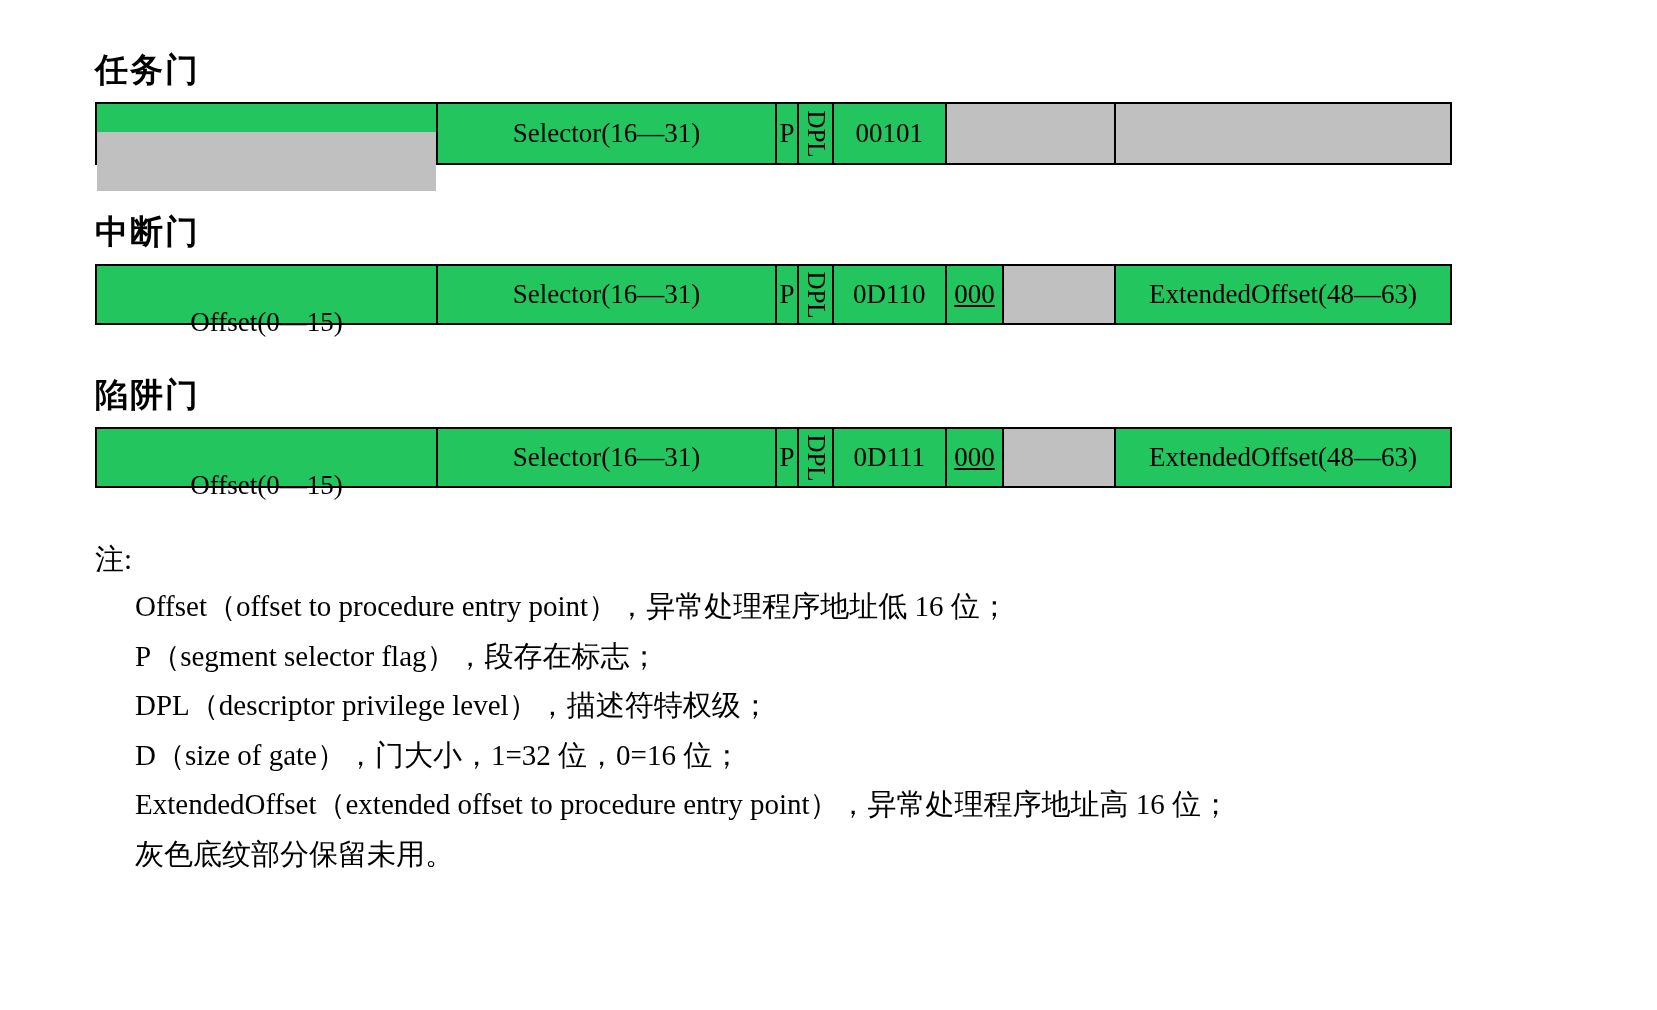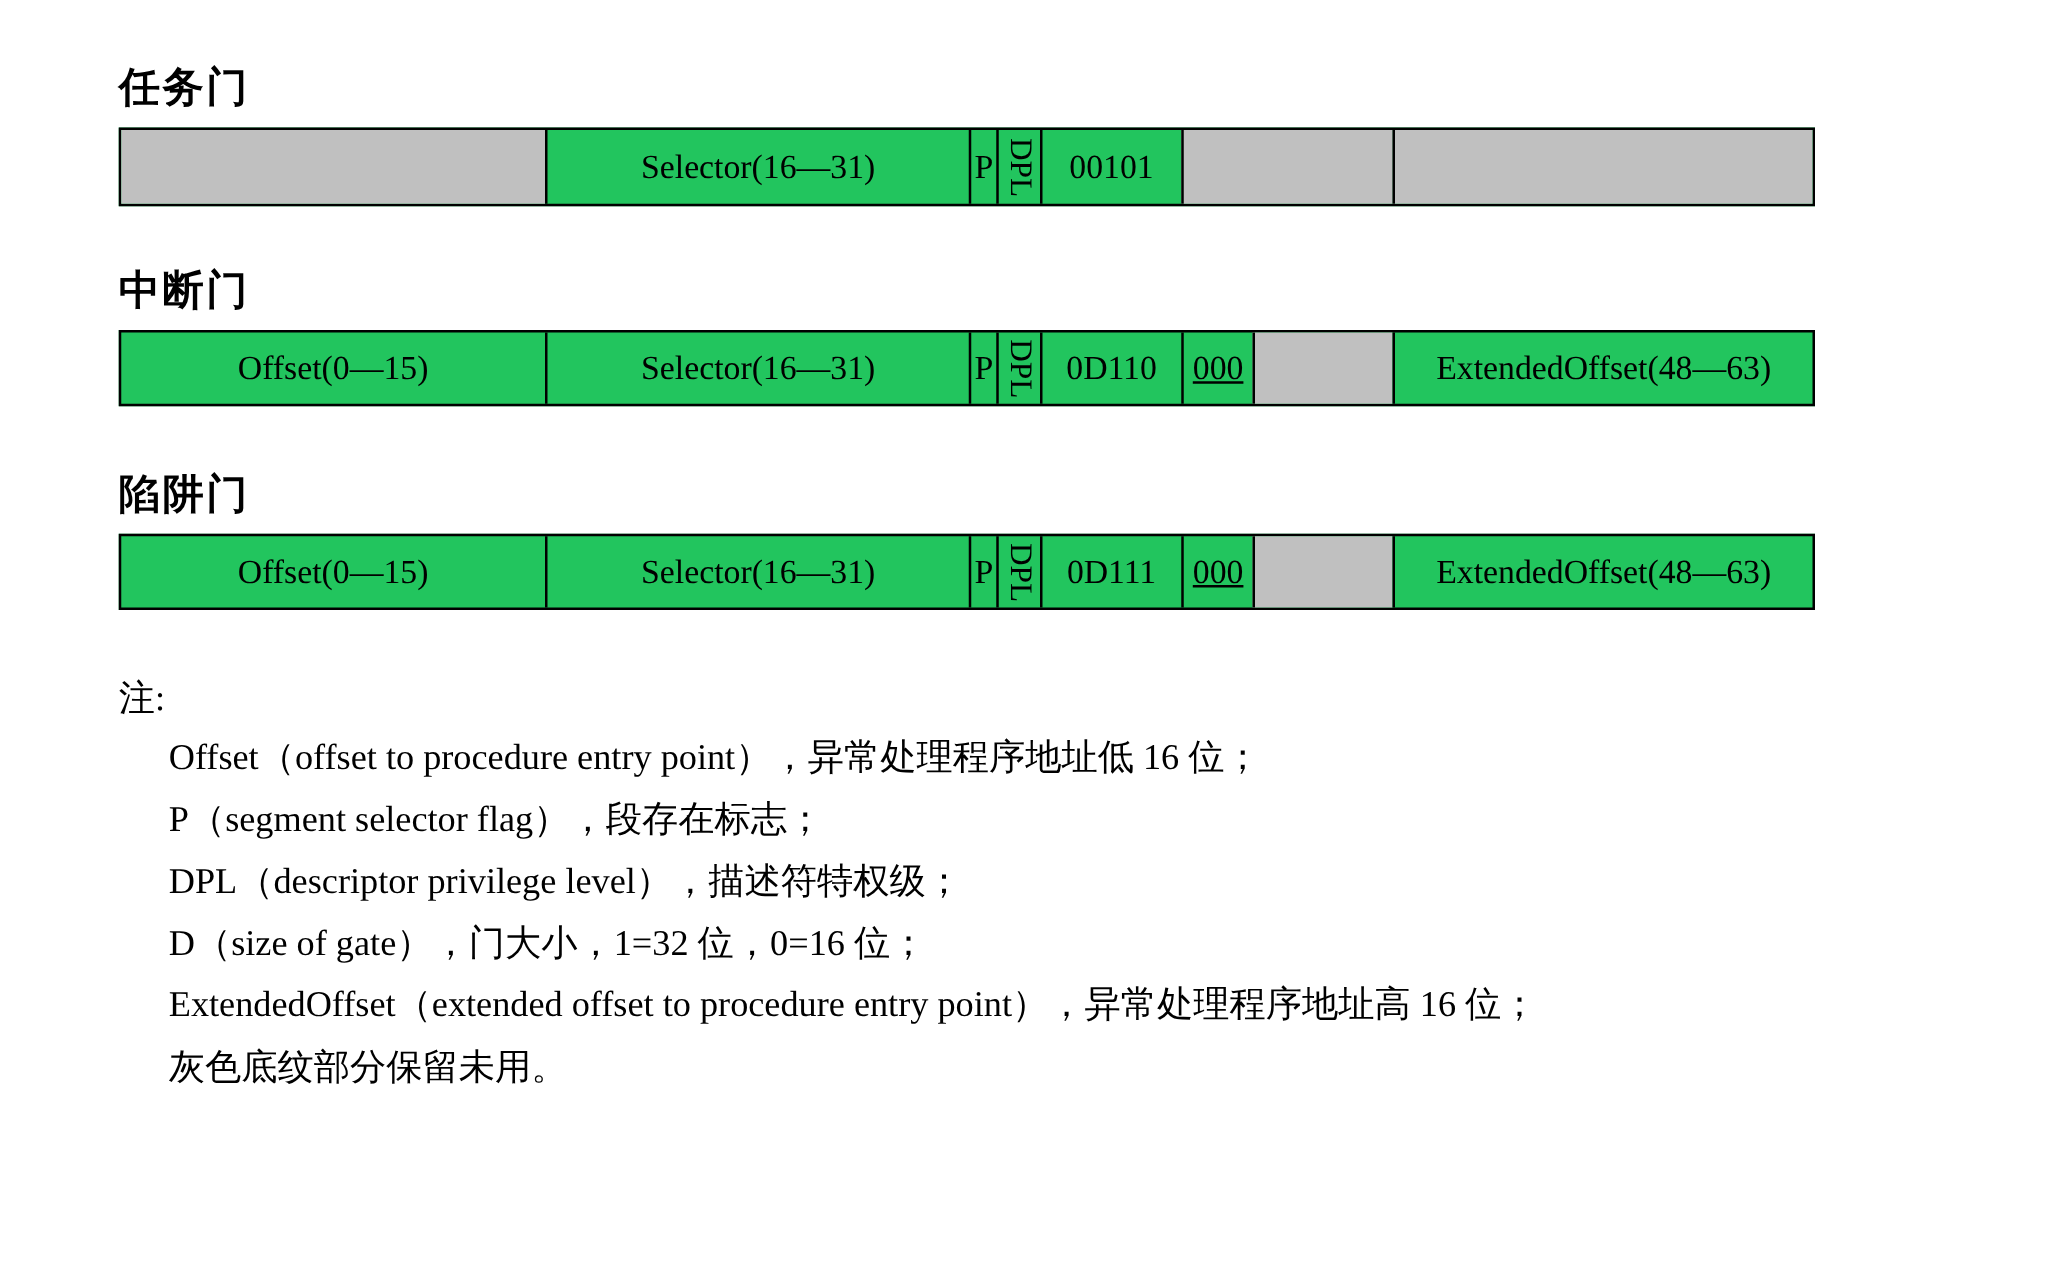--- a/index.html
+++ b/index.html
@@ -38,21 +38,21 @@
     display:flex;
     align-items:center;
     justify-content:center;
     font-family:"Liberation Serif","DejaVu Serif",serif;
     font-size:27px;
     white-space:nowrap;
     overflow:visible;
   }
   .cell:first-child{border-left:none;}
   .shaded{background:#c0c0c0;}
-  .w-offset{width:25.06%;}
+  .w-offset{width:25.06%;margin-top:28px;}
   .w-selector{width:25.06%;}
   .w-p{width:1.62%;}
   .w-dpl{width:2.58%;}
   .w-bits{width:8.33%;}
   .w-zero{width:4.27%;text-decoration:underline;}
   .w-gmid{width:8.25%;}
   .w-ext{width:24.83%;}
   .w-gwide{width:12.53%;}
   .rot{
     transform:rotate(90deg);

